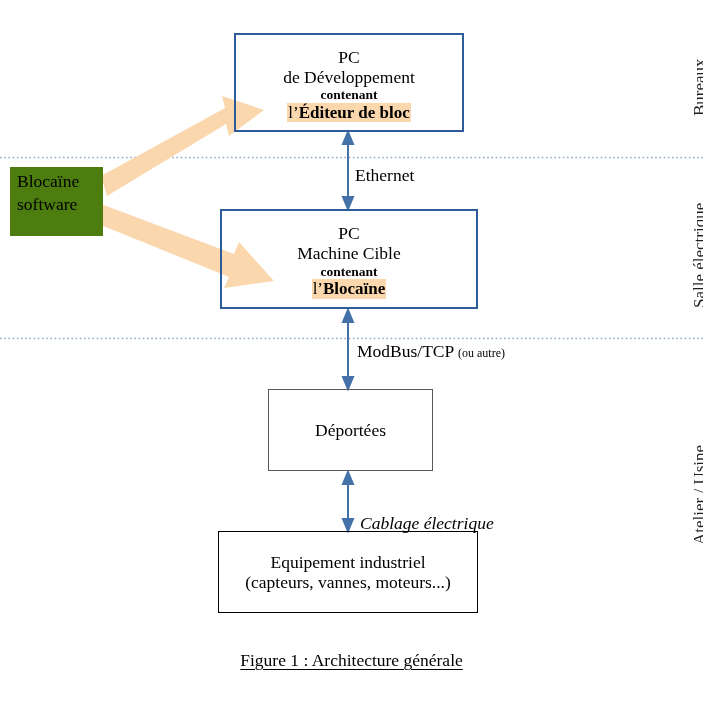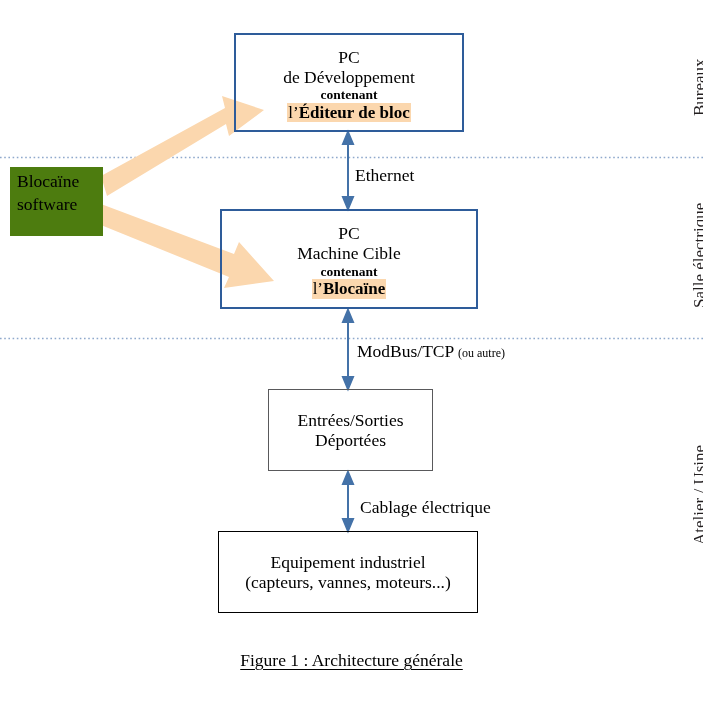--- a/index.html
+++ b/index.html
@@ -84,21 +84,21 @@
 
   
   .label {
     position: absolute;
     white-space: nowrap;
     font-size: 17.5px;
     line-height: 1.18;
   }
   #lbl-ethernet { left: 355px; top: 165px; }
   #lbl-modbus   { left: 357px; top: 341px; }
-  #lbl-cablage  { left: 360px; top: 497px; }
+  #lbl-cablage  { left: 360px; top: 513px; font-style: italic; }
   #lbl-modbus .sub { font-size: 12px; }
 
   #lbl-blocaine {
     position: absolute;
     left: 10px; top: 167px;
     width: 93px;
     background: #4d7c0f;
     font-size: 17.5px;
     line-height: 1.32;
     padding: 3px 5px 20px 7px;
@@ -174,21 +174,20 @@
   </div>
 
   <div class="node node-blue" id="box-target">
     <span class="ln t-main">PC</span>
     <span class="ln t-main">Machine Cible</span>
     <span class="ln t-small">contenant</span>
     <span class="ln t-hl"><span class="nb">l’</span><span>Blocaïne</span></span>
   </div>
 
   <div class="node node-gray" id="box-io">
-    <span class="ln t-main">Entrées/Sorties</span>
     <span class="ln t-main">Déportées</span>
   </div>
 
   <div class="node node-black" id="box-equip">
     <span class="ln t-main">Equipement industriel</span>
     <span class="ln t-main">(capteurs, vannes, moteurs...)</span>
   </div>
 
   <div id="lbl-blocaine">
     <div>Blocaïne</div>

